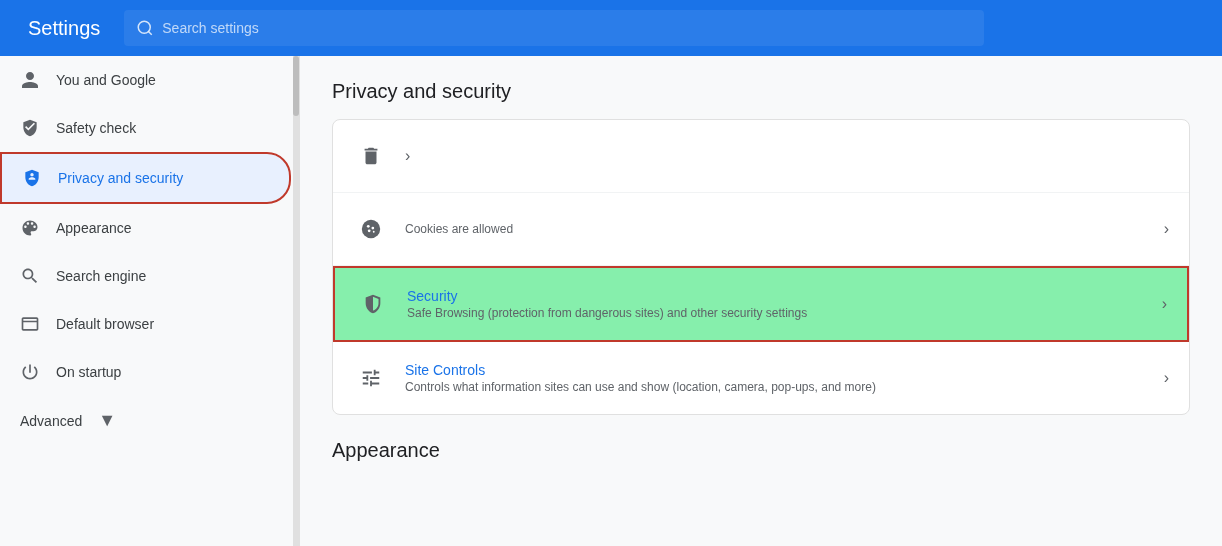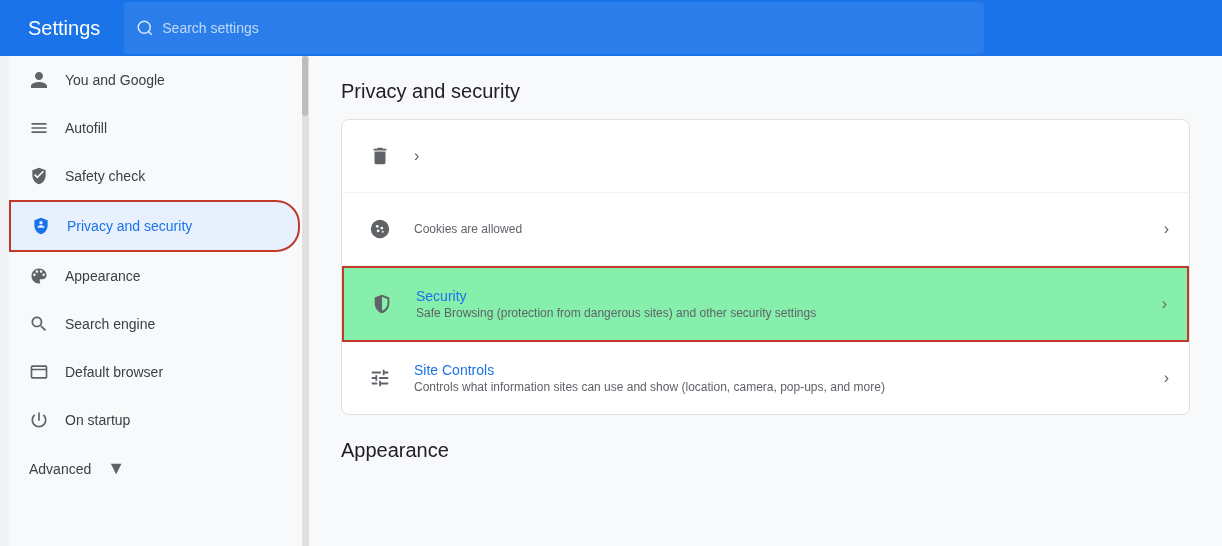--- a/index.html
+++ b/index.html
@@ -19,21 +19,21 @@
       font-size: 20px;
       font-weight: 400;
       margin-right: 24px;
       white-space: nowrap;
     }
     .search-bar {
       flex: 1;
       background: #2b7de9;
       border: none;
       border-radius: 4px;
-      height: 52px;
+      height: 36px;
       display: flex;
       align-items: center;
       padding: 0 12px;
       gap: 8px;
       max-width: 860px;
     }
     .search-bar input {
       background: transparent;
       border: none;
       outline: none;
@@ -42,21 +42,20 @@
       flex: 1;
     }
     .search-bar input::placeholder { color: rgba(255,255,255,0.7); }
     .search-icon-svg { color: rgba(255,255,255,0.8); flex-shrink: 0; }
 
     
     .body {
       display: flex;
       flex: 1;
       overflow: hidden;
-      padding-left: 9px;
     }
 
     
     .sidebar {
       width: 300px;
       background: #f8f9fa;
       border-right: 1px solid #e0e0e0;
       overflow-y: auto;
       flex-shrink: 0;
       position: relative;
@@ -199,28 +198,20 @@
 
     <div class="sidebar-item">
       <span class="icon">
         <svg width="20" height="20" viewBox="0 0 24 24" fill="#5f6368">
             <path d="M12 12c2.7 0 4.8-2.1 4.8-4.8S14.7 2.4 12 2.4 7.2 4.5 7.2 7.2 9.3 12 12 12zm0 2.4c-3.2 0-9.6 1.6-9.6 4.8v2.4h19.2v-2.4c0-3.2-6.4-4.8-9.6-4.8z"></path>
           </svg>
       </span>
       <span>You and Google</span>
     </div>
 
-    <div class="sidebar-item">
-      <span class="icon">
-        <svg width="20" height="20" viewBox="0 0 24 24" fill="#5f6368">
-            <path d="M3 18h18v-2H3v2zm0-5h18v-2H3v2zm0-7v2h18V6H3z"></path>
-          </svg>
-      </span>
-      <span>Autofill</span>
-    </div>
 
     <div class="sidebar-item">
       <span class="icon">
         <svg width="20" height="20" viewBox="0 0 24 24" fill="#5f6368">
             <path d="M12 2L4 5v6.09c0 5.05 3.41 9.76 8 10.91 4.59-1.15 8-5.86 8-10.91V5l-8-3zm-2 13l-4-4 1.41-1.41L10 12.17l6.59-6.59L18 7l-8 8z"></path>
           </svg>
       </span>
       <span>Safety check</span>
     </div>
 

